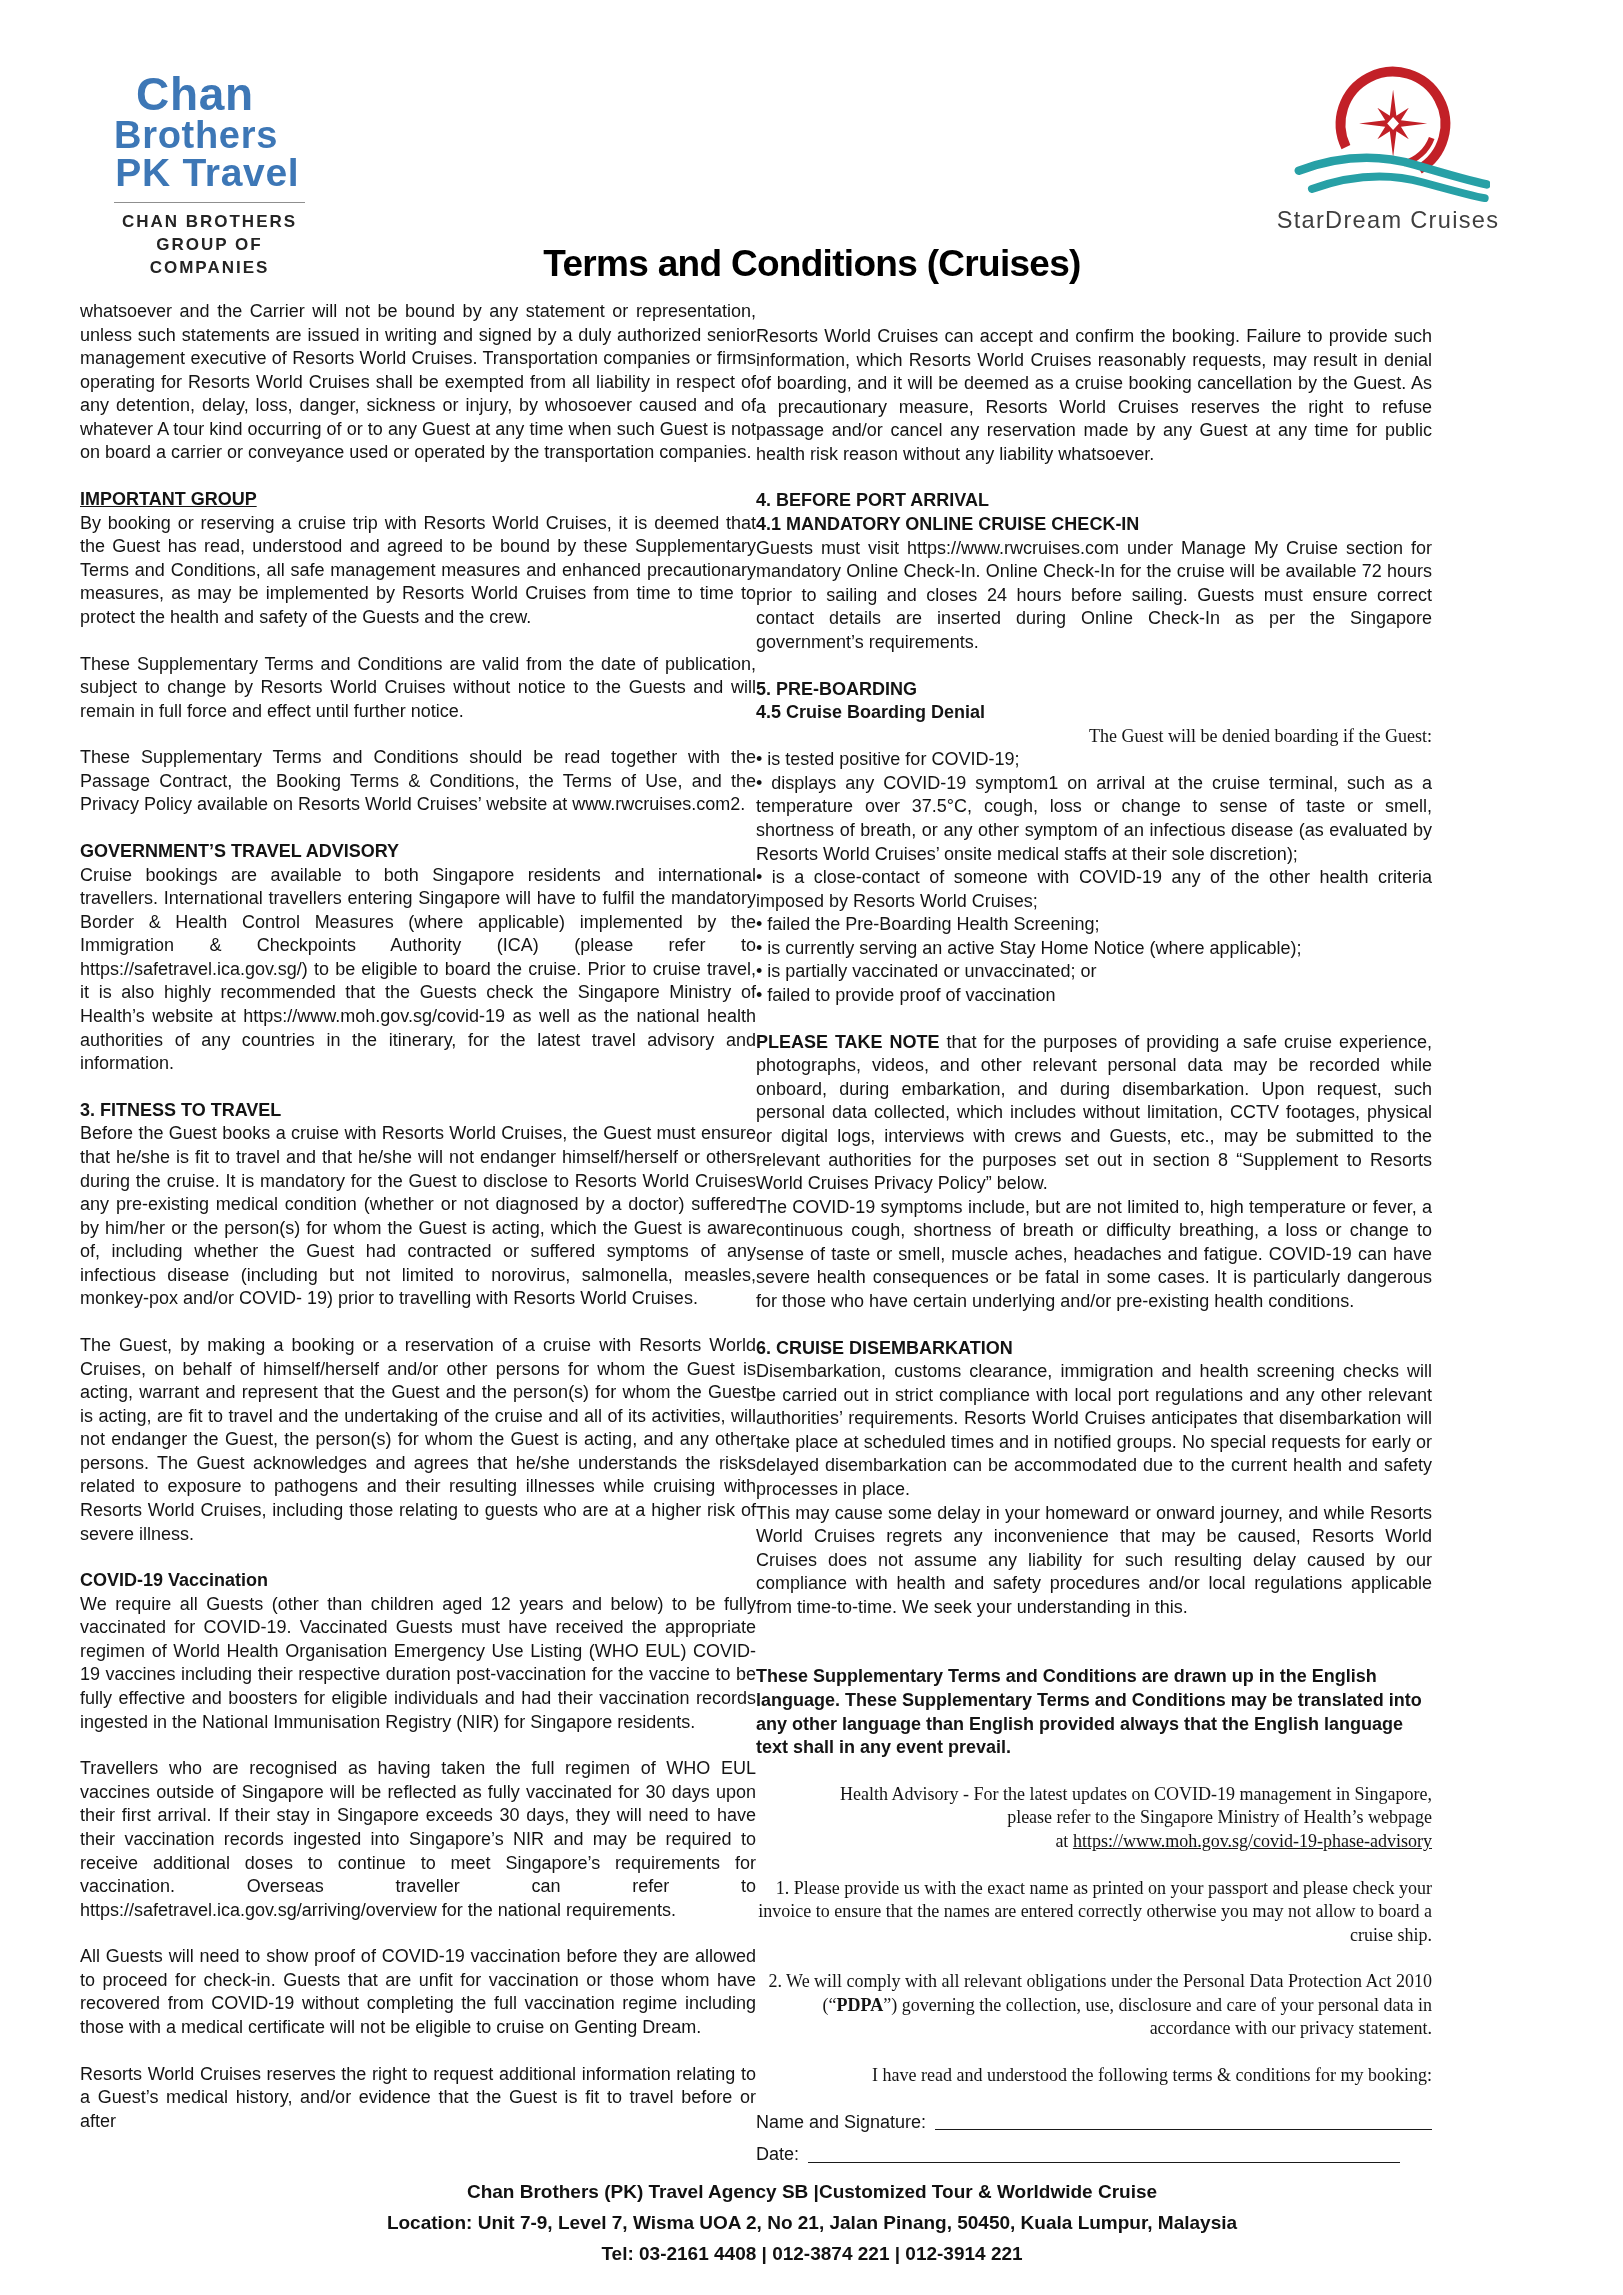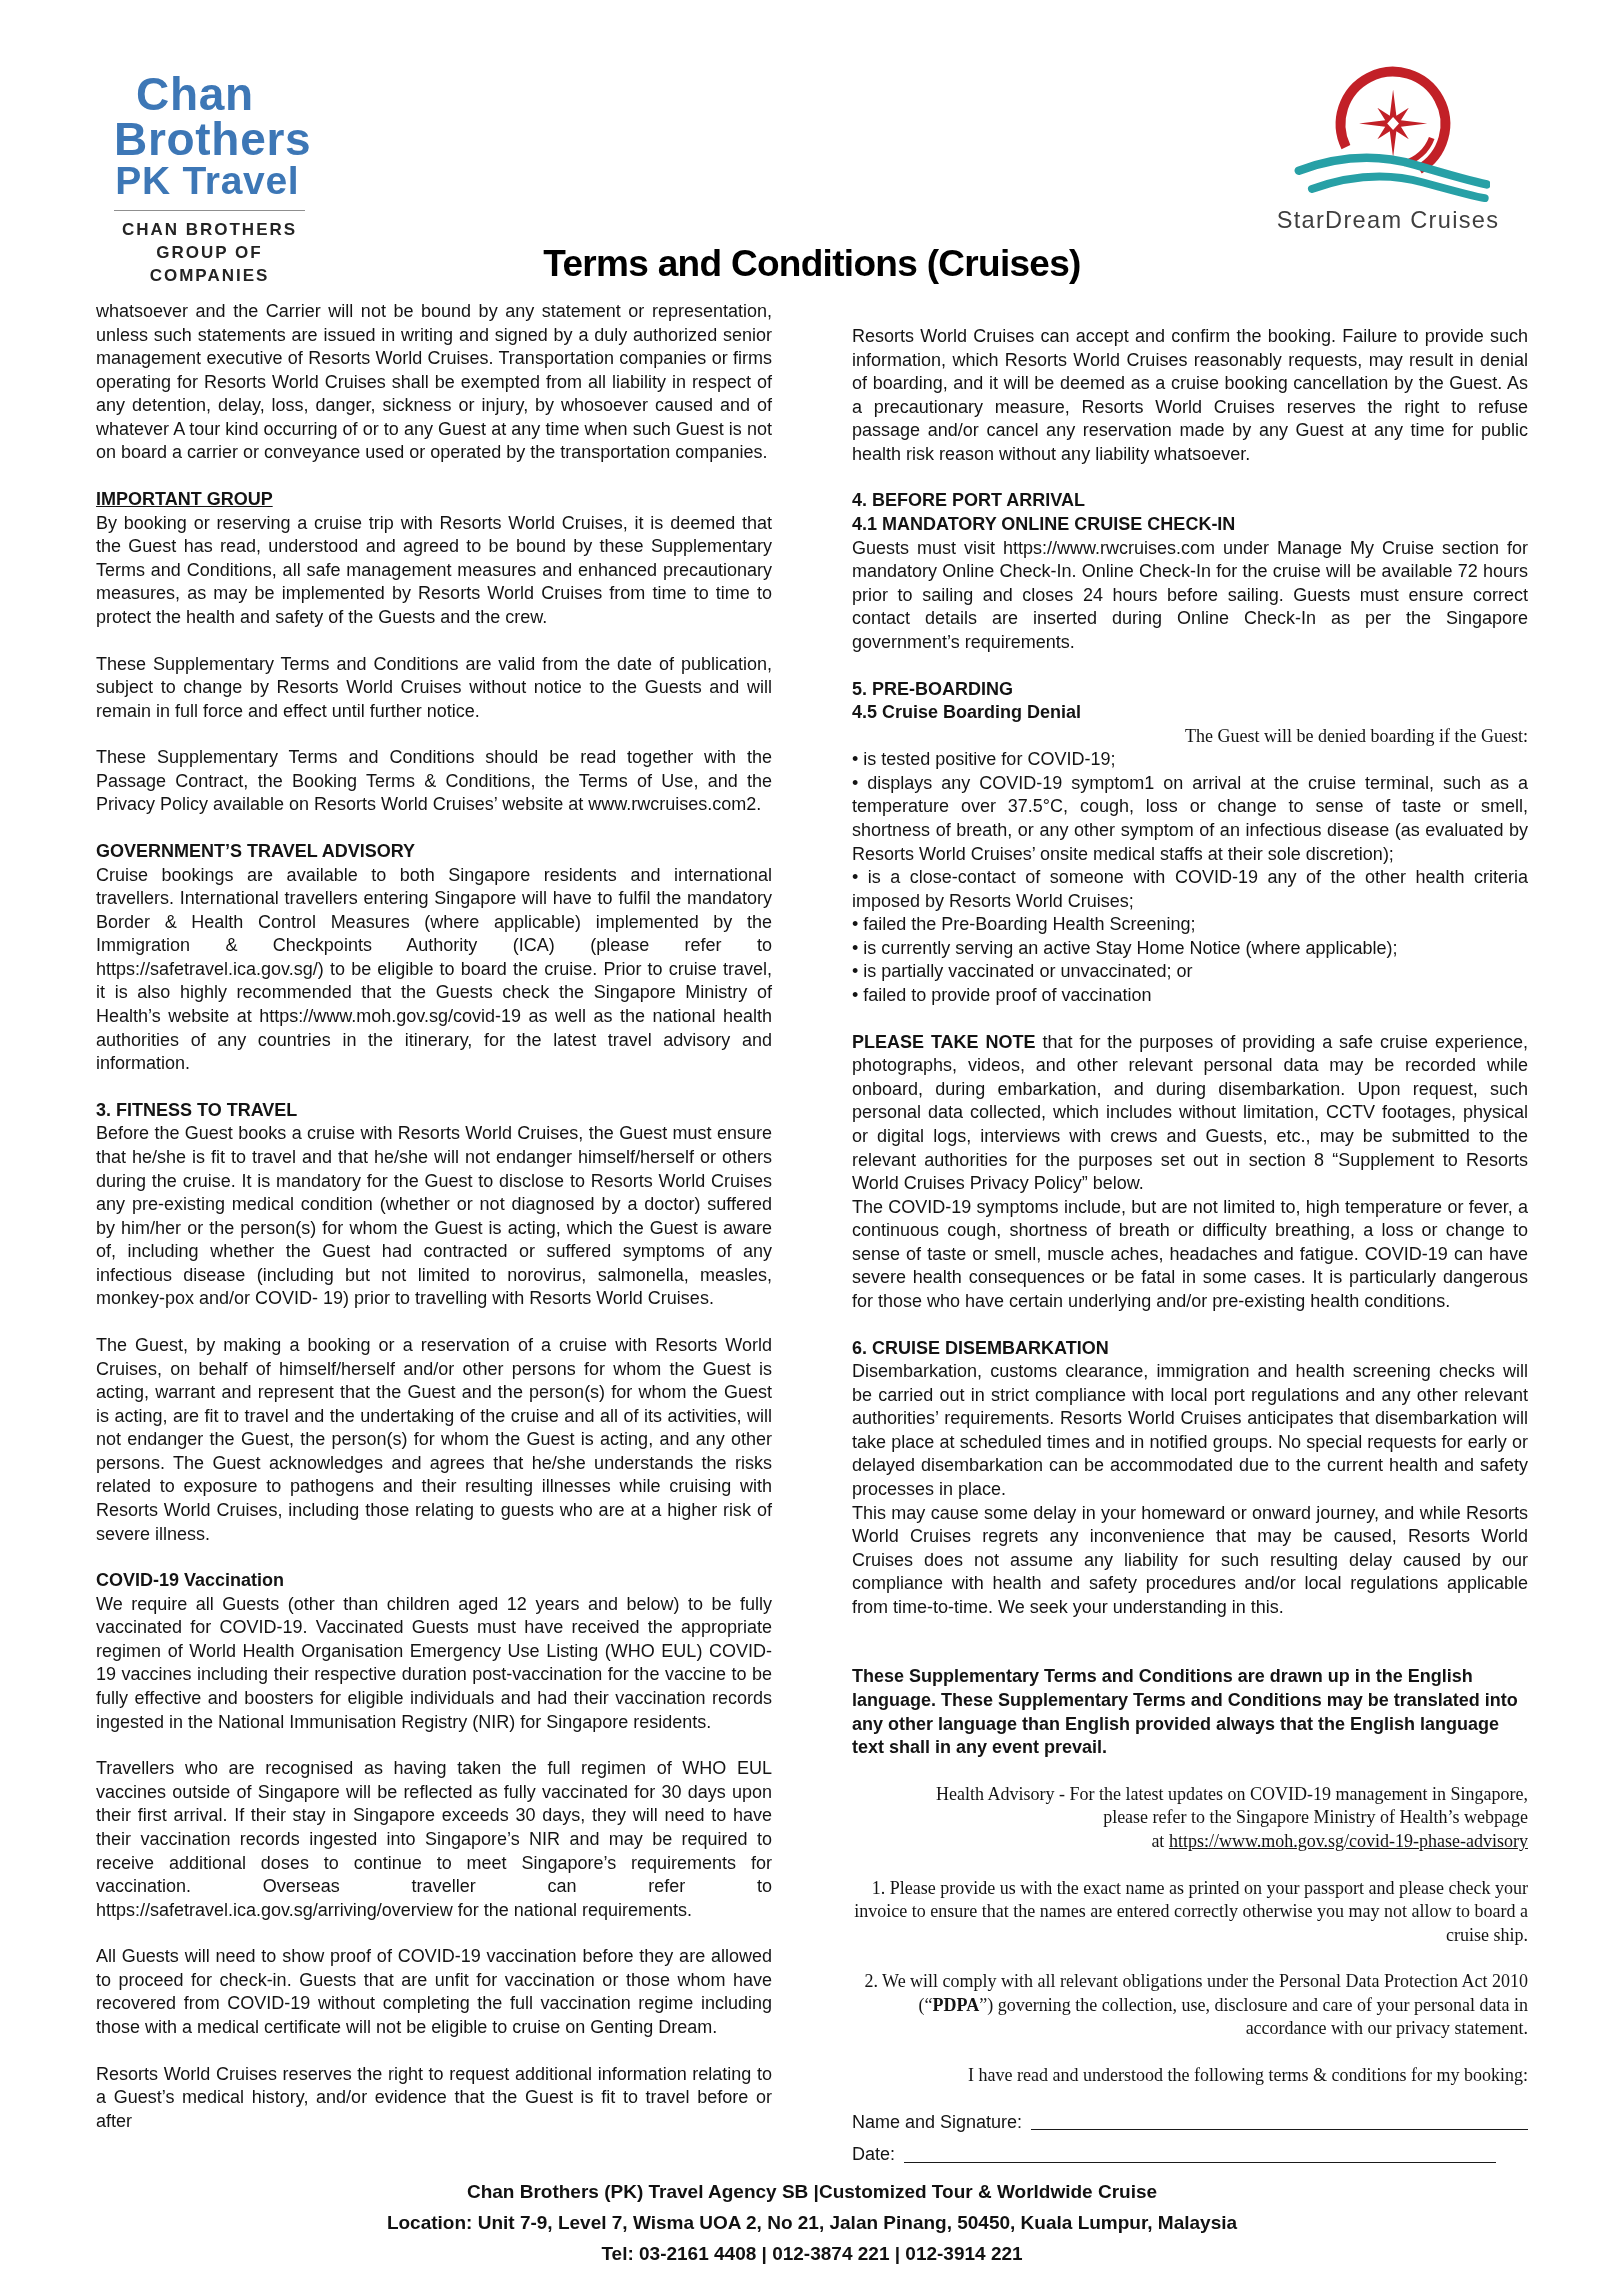--- a/index.html
+++ b/index.html
@@ -11,34 +11,34 @@
     color:#141414;
     position:relative;
     overflow:hidden;
   }
   .page { position:absolute; inset:0; }
 
   
   .logo-left { position:absolute; left:114px; top:72px; width:216px; }
   .ll-line { color:#3d77b6; font-weight:bold; line-height:0.98; letter-spacing:0.7px; }
   .ll-1 { font-size:46px; padding-left:22px; }
-  .ll-2 { font-size:46px; }
+  .ll-2 { font-size:38px; }
   .ll-3 { font-size:39px; padding-left:1.3px; }
   .ll-divider { width:191px; height:1.3px; background:#8f8f8f; margin:9.2px 0 7.9px 0; }
   .ll-sub { font-size:17px; font-weight:600; color:#242424; letter-spacing:2px; text-align:center; width:191px; line-height:1.35; }
 
   .logo-right { position:absolute; right:118px; top:58px; width:236px; text-align:center; }
   .lr-mark { display:block; margin:0 auto; }
   .lr-label { font-size:23.6px; color:#3f3f3f; letter-spacing:1.3px; margin-top:1.3px; }
 
   .doc-title { position:absolute; top:243px; left:0; width:100%; text-align:center;
                font-size:37px; font-weight:bold; color:#000; letter-spacing:-0.7px; }
 
   
-  .columns { position:absolute; top:300px; left:96px; width:1433px; display:flex; gap:80px; }
+  .columns { position:absolute; top:300px; left:80px; width:1433px; display:flex; }
   .col { width:676px; font-size:18px; line-height:1.31; }
 
   .p  { margin:0 0 23px 0; text-align:justify; }
   .pl { margin:0 0 0 0; text-align:right;font-family:Liberation Serif, serif; }
   .mb { margin-bottom:23px; }
   .m0 { margin:0; }
   .h  { font-weight:bold; margin:0; text-align:left; }
   .h-underline { text-decoration:underline; }
   .bullets { margin:0 0 23px 0; }
   .b { margin:0; text-align:justify; }

